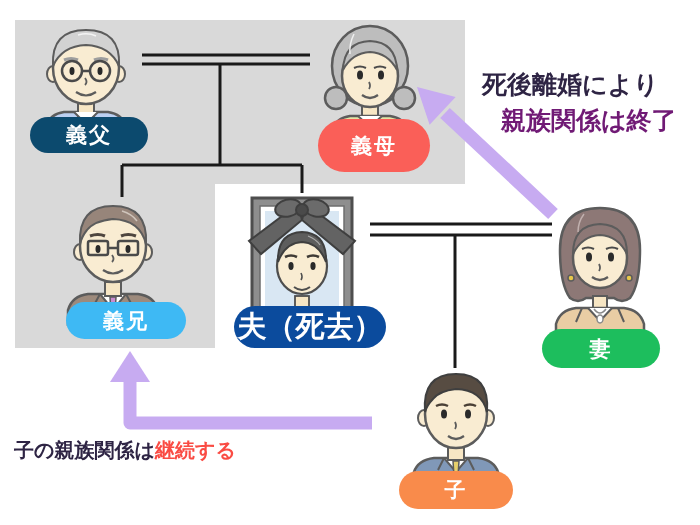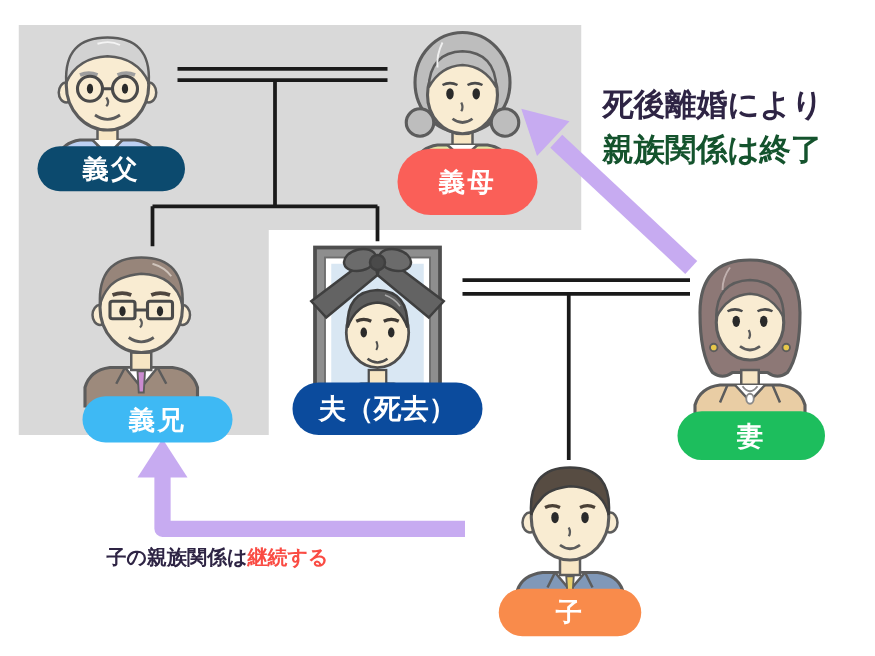--- a/index.html
+++ b/index.html
@@ -8,24 +8,24 @@
     background:#ffffff;
     font-family:"Liberation Sans","DejaVu Sans",sans-serif;
   }
   .stage svg.layer { position:absolute; left:0; top:0; }
   .person { position:absolute; }
   .pill {
     position:absolute; display:flex; align-items:center; justify-content:center;
     color:#ffffff; font-weight:bold; font-size:21px; letter-spacing:2px;
     border-radius:999px; box-sizing:border-box; white-space:nowrap;
   }
-  .pill.husband { font-size:22px; letter-spacing:0; }
+  .pill.husband { font-size:29px; letter-spacing:0; }
   .note { position:absolute; font-weight:bold; white-space:nowrap; }
   .note-top { left:482px; top:66px; font-size:25px; line-height:1.45; text-align:left; }
-  .note-bottom { left:2px; top:436px; width:344px; font-size:16px; line-height:1.4; text-align:center; white-space:normal; }
+  .note-bottom { left:14px; top:436px; width:344px; font-size:20px; line-height:1.4; text-align:left; white-space:normal; }
   .note-bottom .row { white-space:nowrap; }
 </style>
 </head>
 <body>
 
 <div class="stage">
 
   <svg class="layer" width="700" height="525" viewBox="0 0 700 525">
 
     <polygon points="15,20 465,20 465,184 215,184 215,348 15,348" fill="#d9d9d9"></polygon>
@@ -172,27 +172,27 @@
     <path d="M28 40 Q34 37 40 40" stroke="#4a4036" stroke-width="2.5" fill="none"></path>
     <path d="M56 40 Q62 37 68 40" stroke="#4a4036" stroke-width="2.5" fill="none"></path>
     <ellipse cx="36" cy="48" rx="3" ry="4.5" fill="#2a2a2a"></ellipse>
     <ellipse cx="60" cy="48" rx="3" ry="4.5" fill="#2a2a2a"></ellipse>
     <path d="M47 56 Q49 60 47 63" stroke="#5c5c5c" stroke-width="1.8" fill="none"></path>
     <path d="M40 70 Q48 76 56 70" stroke="#5c5c5c" stroke-width="2.2" fill="none"></path>
   </svg>
 
   <div class="pill" style="left: 30px; top: 117px; width: 118px; height: 36px; background-color: #0c4a6e;">義父</div>
   <div class="pill" style="left: 318px; top: 119px; width: 112px; height: 53px; background-color: rgb(250, 95, 88);">義母</div>
-  <div class="pill" style="left: 66px; top: 302px; width: 120px; height: 37px; background-color: rgb(62, 185, 244); margin-top: 15px;">義兄</div>
+  <div class="pill" style="left: 66px; top: 302px; width: 120px; height: 37px; background-color: rgb(62, 185, 244);">義兄</div>
   <div class="pill husband" style="left: 234px; top: 306px; width: 152px; height: 42px; background-color: rgb(11, 75, 157);">夫（死去）</div>
   <div class="pill" style="left: 542px; top: 329px; width: 118px; height: 39px; background-color: rgb(29, 190, 93);">妻</div>
   <div class="pill" style="left: 399px; top: 471px; width: 114px; height: 38px; background-color: rgb(249, 139, 75);">子</div>
 
   <div class="note note-top">
     <div style="color: rgb(46, 36, 68);">死後離婚により</div>
-    <div style="color: #14532d;">親族関係は終了</div>
+    <div style="color: #701a75; margin-left: 19px;">親族関係は終了</div>
   </div>
 
   <div class="note note-bottom" style="color: rgb(46, 36, 68);">
     <div class="row"><span>子の親族関係は</span><span style="color: rgb(250, 75, 67);">継続する</span></div>
   </div>
 
 </div>
 
 </body></html>

